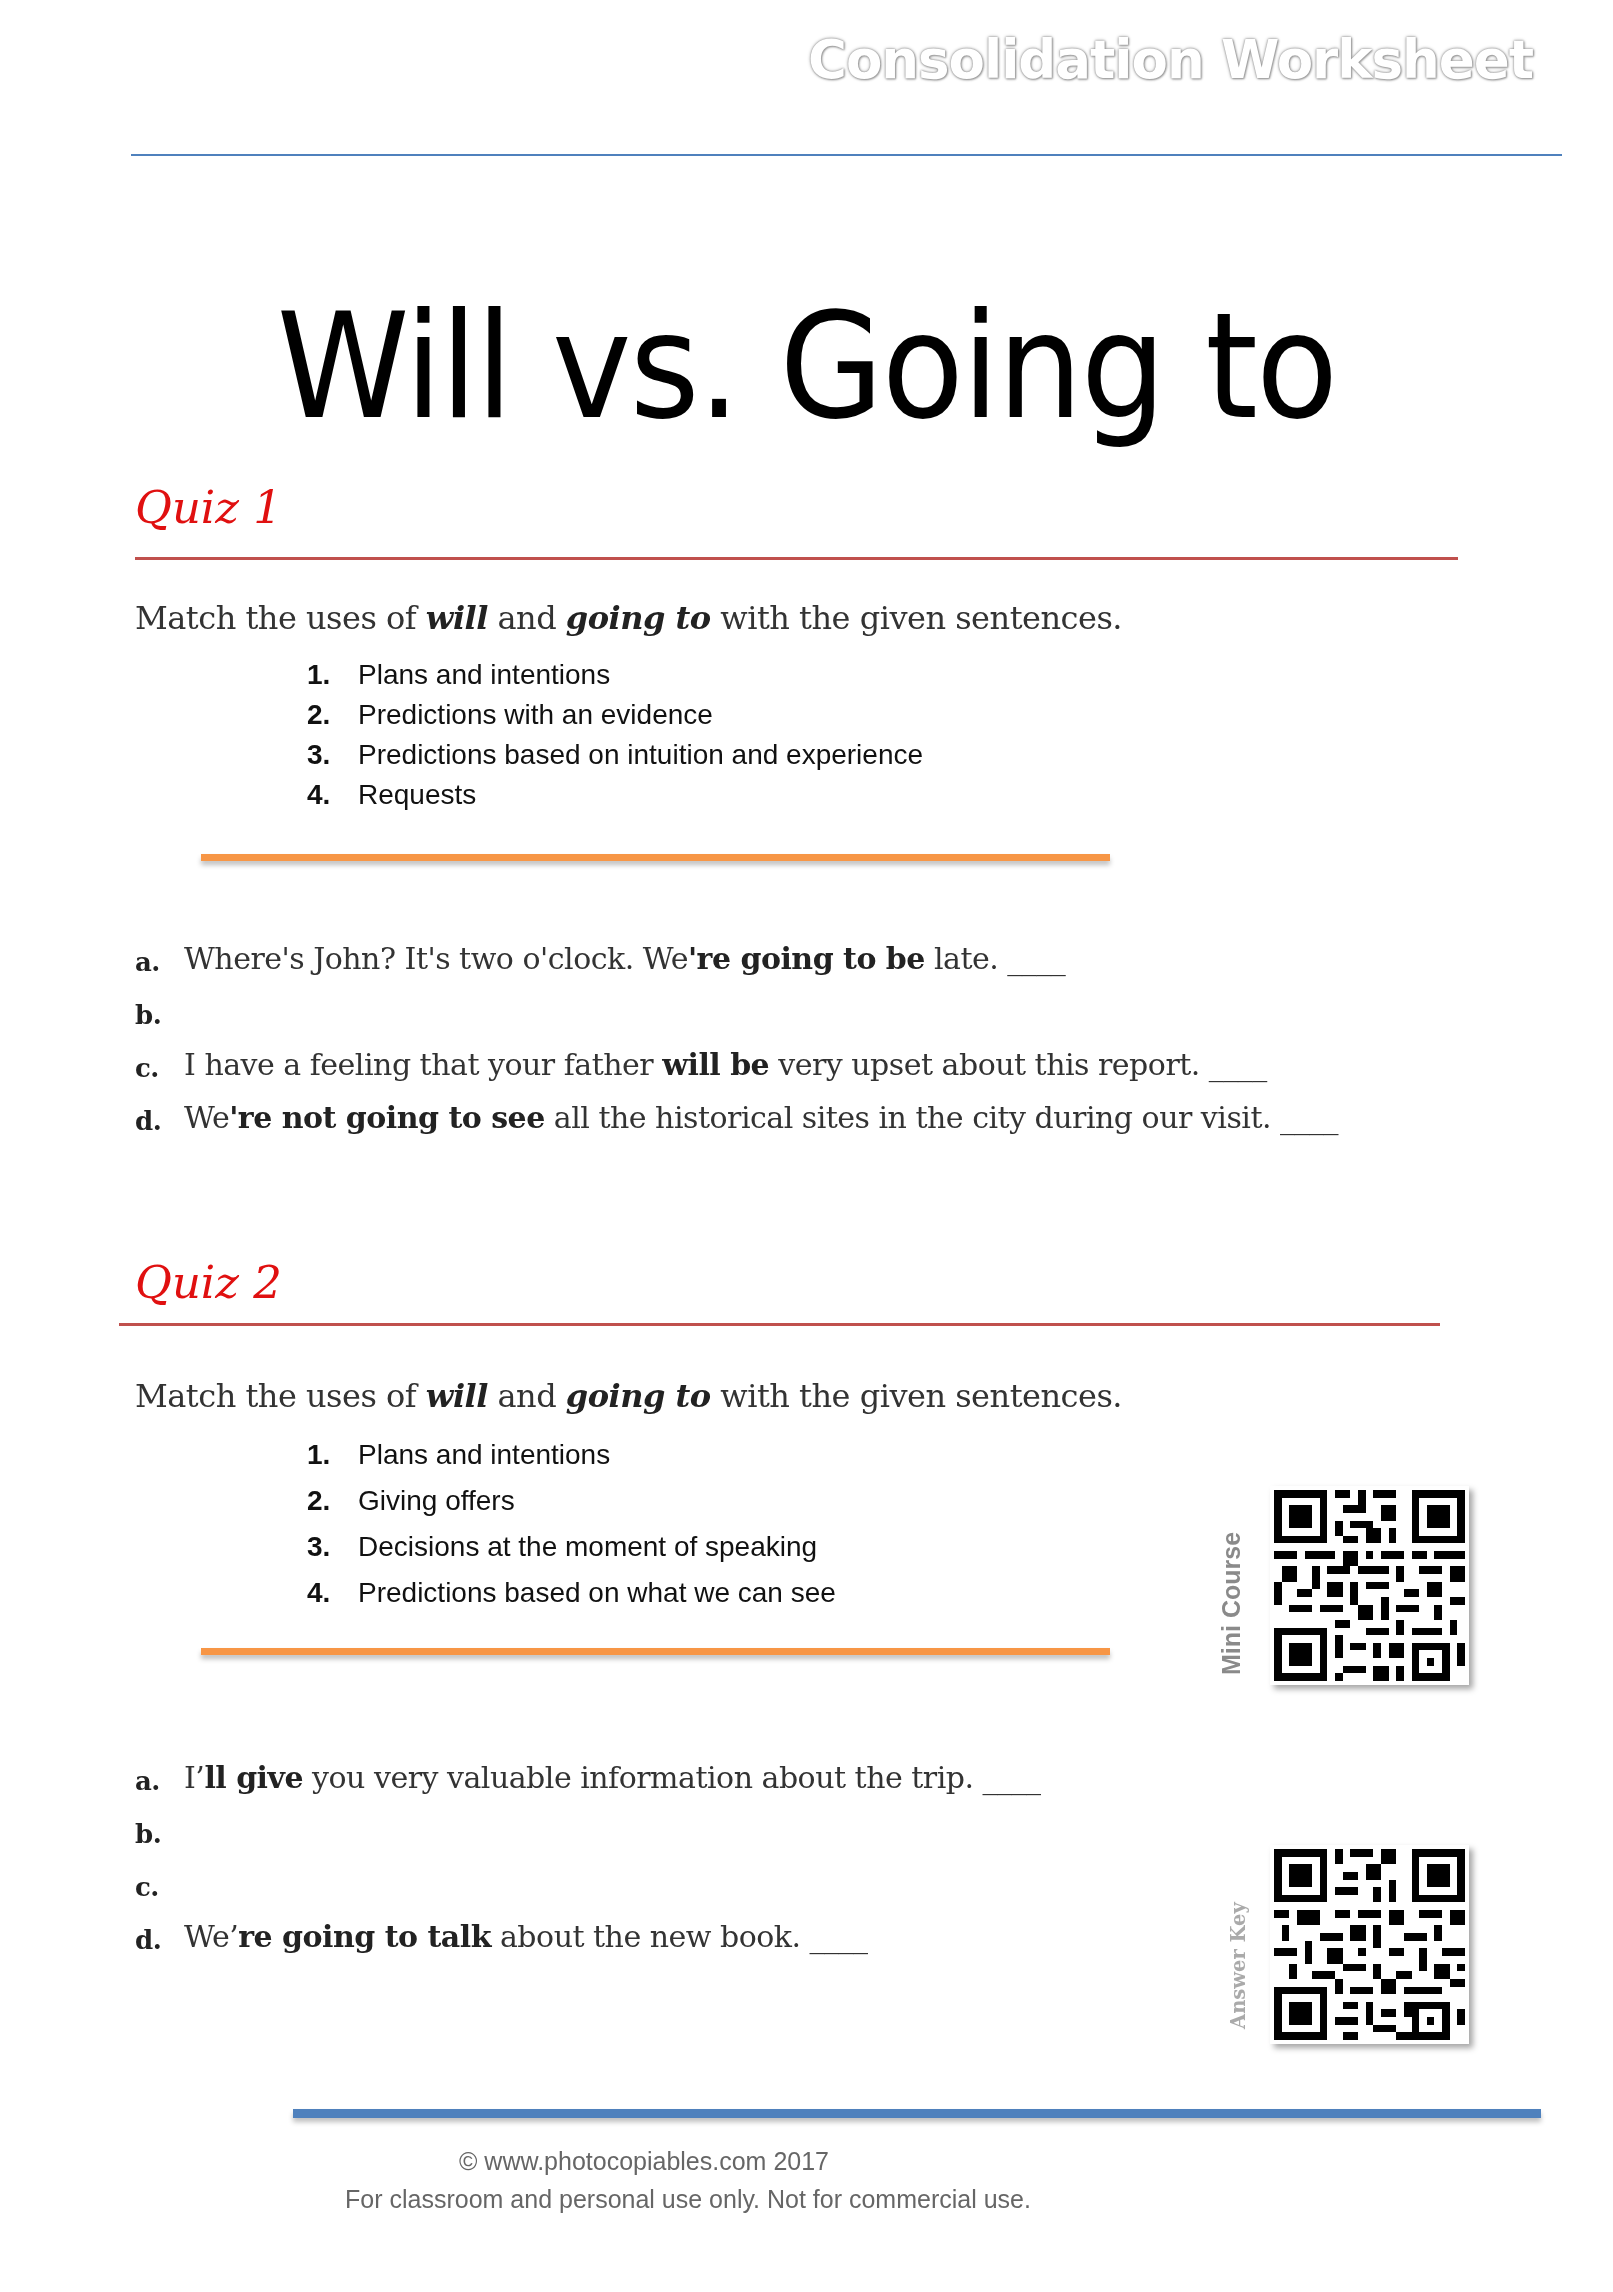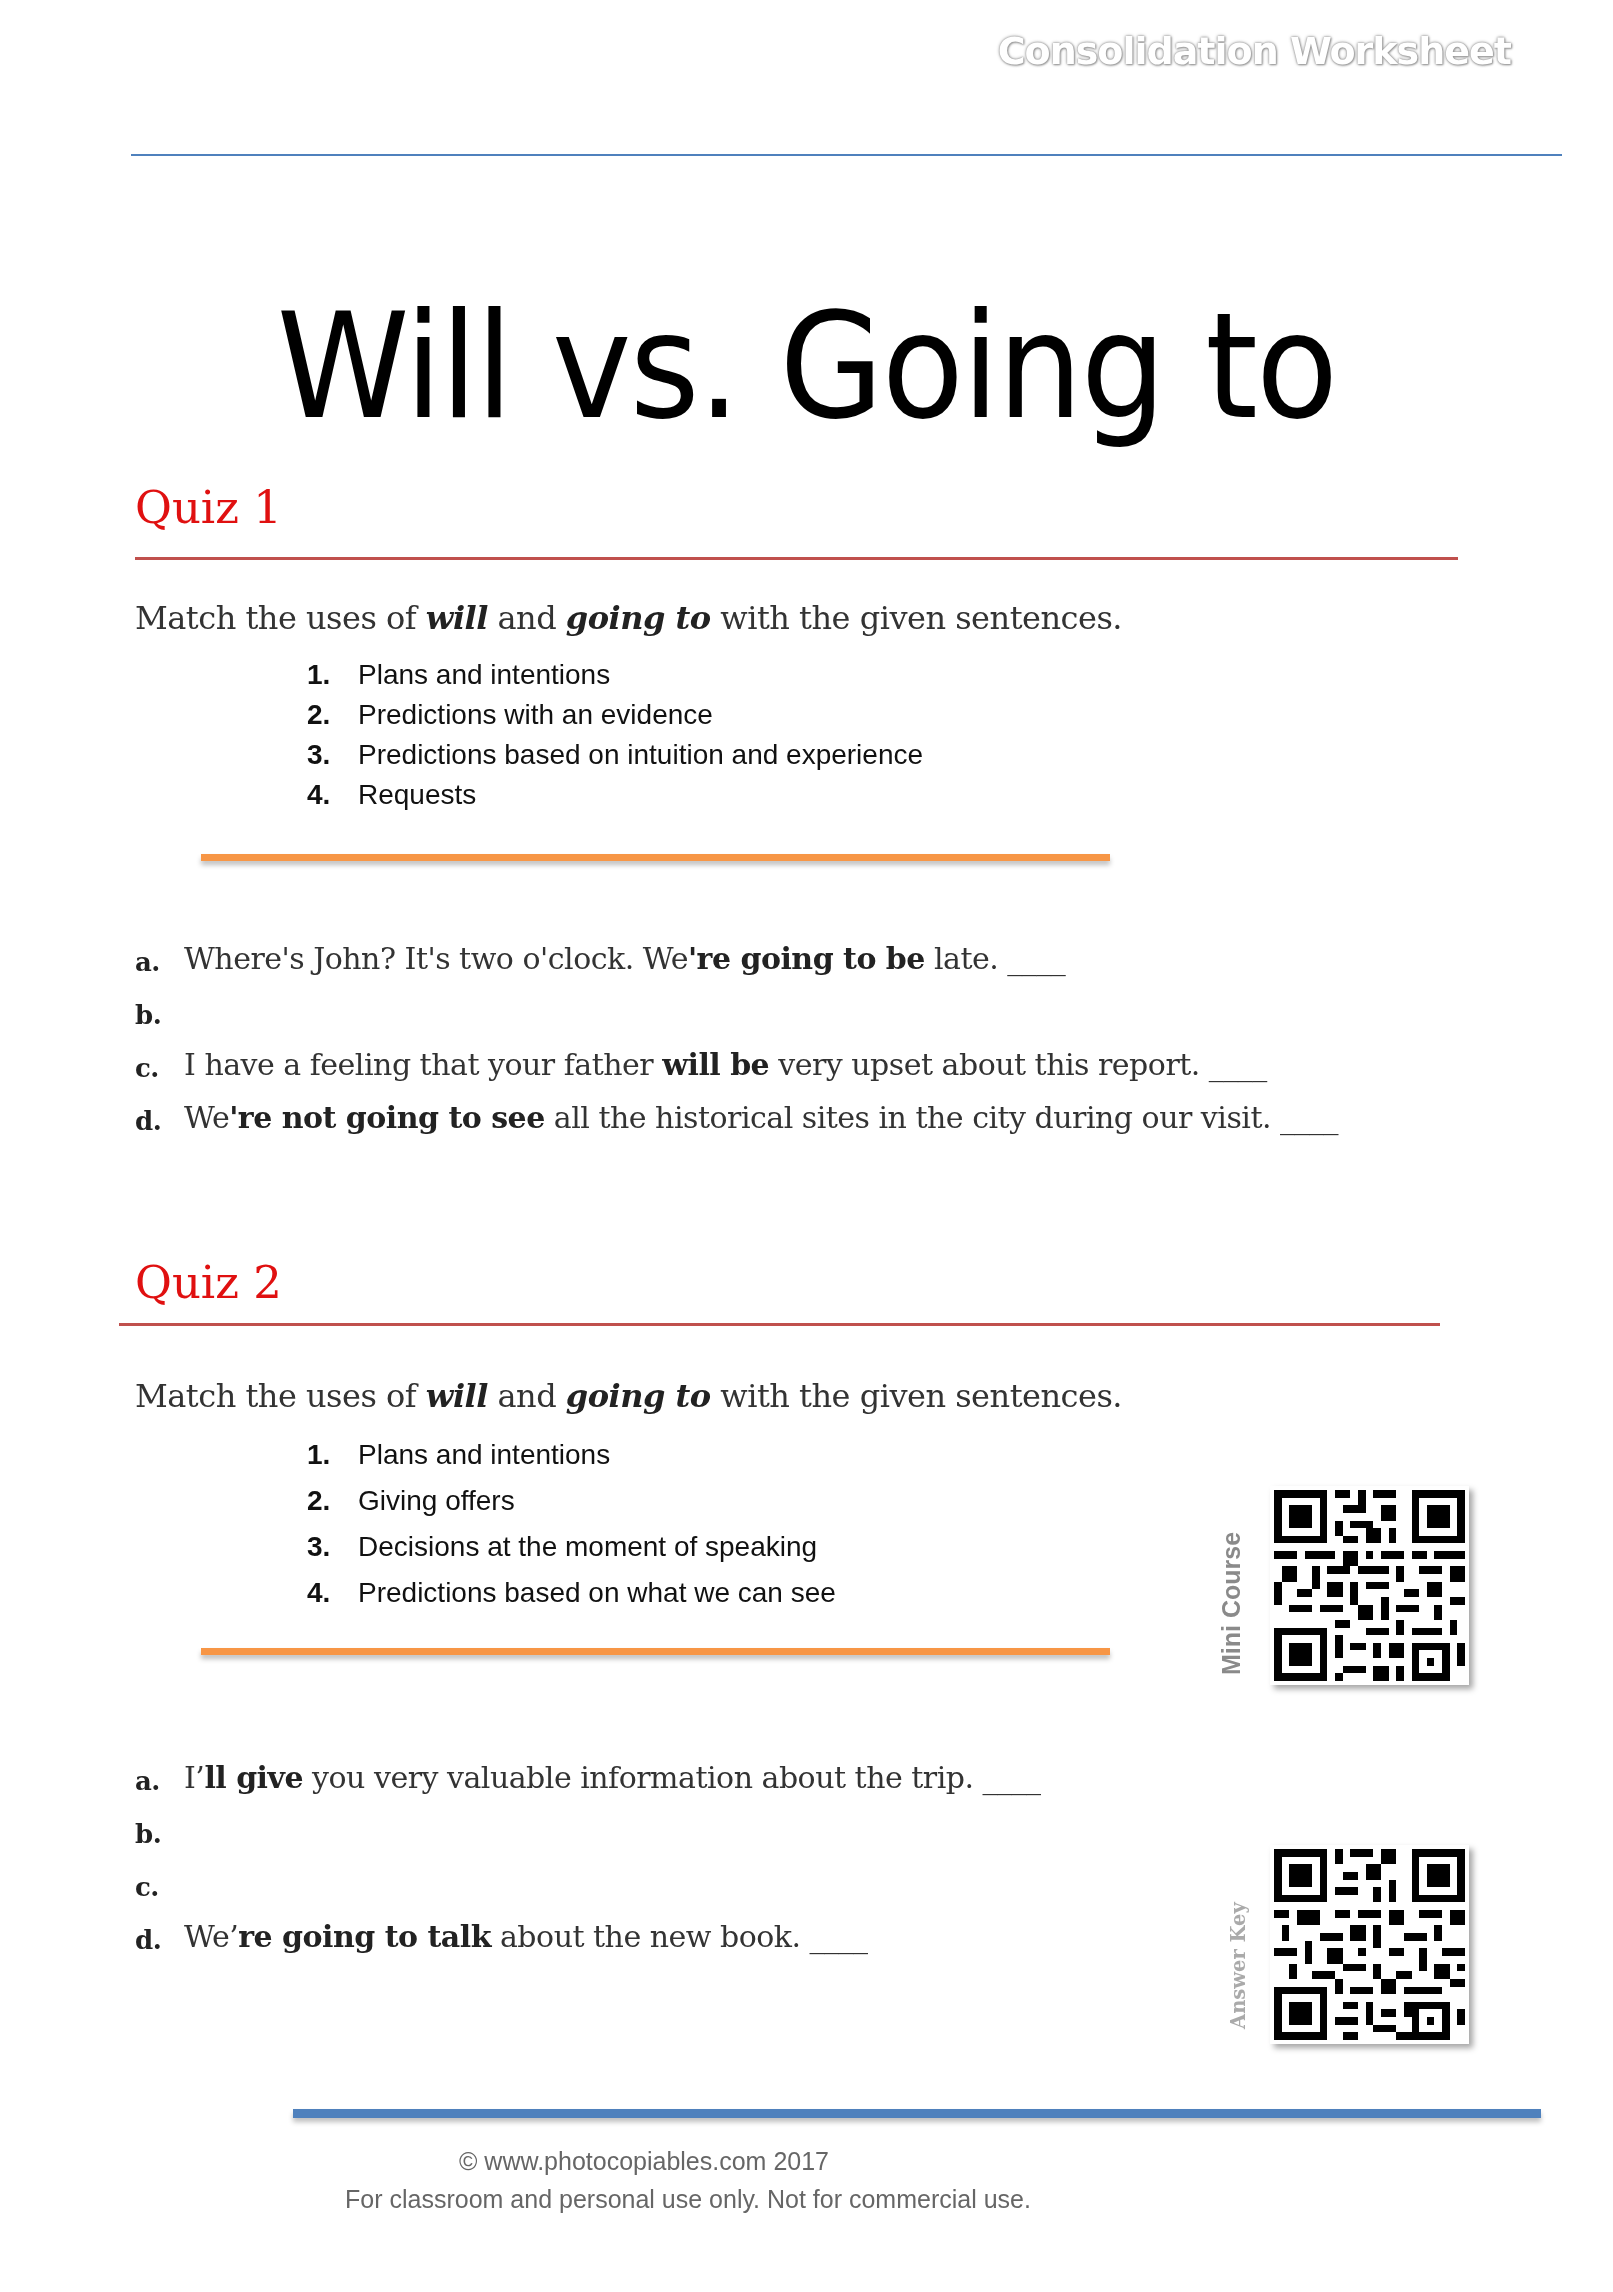--- a/index.html
+++ b/index.html
@@ -1,36 +1,36 @@
 <!DOCTYPE html>
 <html><head>
 <meta charset="utf-8">
 <style>
   html, body { margin: 0; padding: 0; background: #ffffff; }
   body { width: 1613px; height: 2293px; position: relative; overflow: hidden; color: #222; }
   .abs { position: absolute; }
 
   .header-title {
-    right: 102px; top: 29px;
+    right: 80px; top: 29px;
     font-family: "DejaVu Sans", sans-serif; font-weight: bold;
-    font-size: 38px; letter-spacing: -1px;
+    font-size: 53px; letter-spacing: -1px;
     color: #ffffff;
     text-shadow: 0 0 2px #8a8a8a, 0 0 3.9px #b0b0b0, 1px 1px 2px #999;
   }
   .header-rule { left: 131px; top: 154px; width: 1431px; height: 2px; background: #4f81bd; }
 
   .main-title {
     left: 0; width: 1613px; top: 283px; text-align: center;
     font-family: "DejaVu Sans", sans-serif; font-weight: normal;
     font-size: 146px; letter-spacing: -2px; color: #000; line-height: 166px;
     transform: scaleX(0.92);
   }
 
   .quiz-heading {
-    font-family: "DejaVu Serif", serif; font-size: 45px; color: #e01010;
+    font-family: "DejaVu Serif", serif; font-size: 45px; color: #e01010; font-style: italic;
   }
   .quiz-rule { height: 2.9px; background: #c0504d; }
   .instruction {
     font-family: "DejaVu Serif", serif; font-size: 32px; color: #333;
     letter-spacing: -0.5px;
     margin-top: 28px;
   }
   .instruction b { font-style: italic; color: #222; }
 
   .uses-list {

